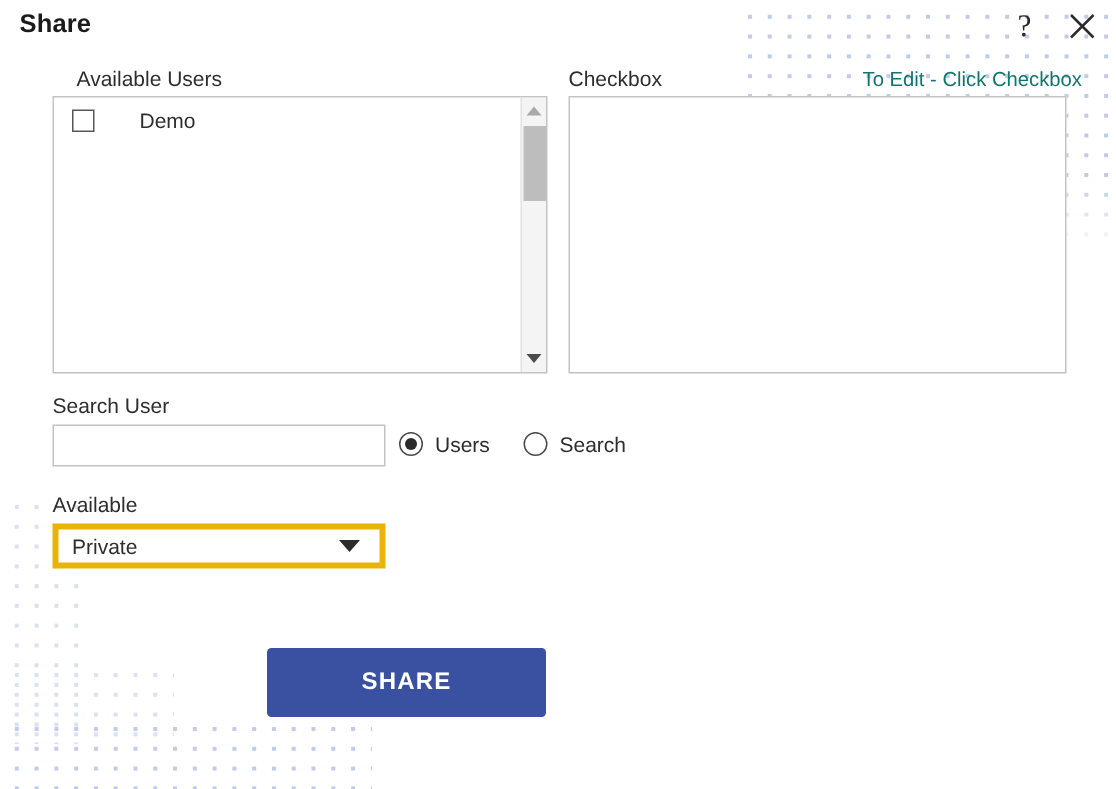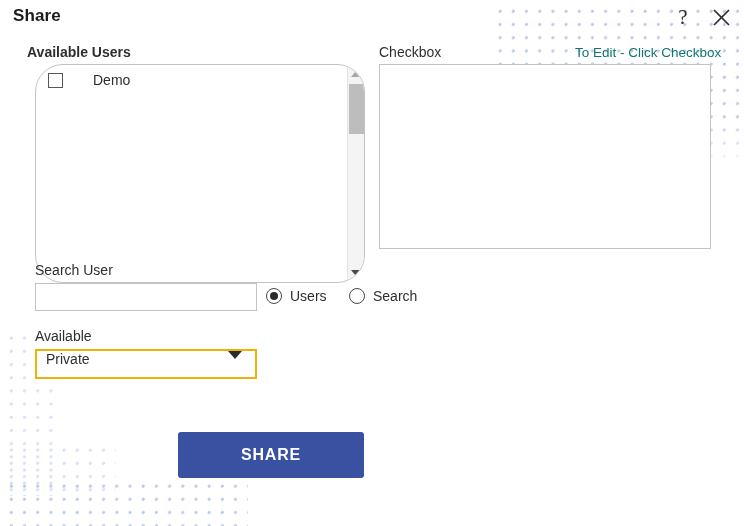--- a/index.html
+++ b/index.html
@@ -96,22 +96,22 @@
   }
 
   
   .listbox {
     position: absolute;
     background: #ffffff;
     border: 1px solid #c3c3c3;
     box-sizing: border-box;
     overflow: hidden;
   }
-  #available-users-label { left: 27px; top: 6px; font-weight: bold; }
-  #available-users-list  { left: 35px; top: 26px; width: 330px; height: 219px; border-radius: 28px; }
+  #available-users-label { left: 51px; top: 6px; }
+  #available-users-list  { left: 35px; top: 26px; width: 330px; height: 185px; }
 
   #selected-label { left: 379px; top: 6px; }
   #selected-list  { left: 379px; top: 26px; width: 332px; height: 185px; }
 
   #edit-hint {
     position: absolute;
     left: 575px; top: 7px;
     font-size: 13.5px;
     color: #0f766e;
     white-space: nowrap;
@@ -217,25 +217,25 @@
     color: #2e2e2e;
     white-space: nowrap;
   }
 
   
   #visibility-label { left: 35px; top: 290px; }
   #visibility-select {
     position: absolute;
     left: 35px; top: 311px;
     width: 222px; height: 30px;
-    border: 2px solid #eab308;
+    border: 4px solid #eab308;
     background: #fff;
     box-sizing: border-box;
     display: flex;
-    align-items: flex-start;
+    align-items: center;
     cursor: pointer;
   }
   #visibility-value {
     margin-left: 9px;
     font-size: 14px;
     color: #2e2e2e;
   }
   #visibility-caret {
     position: absolute;
     right: 13px;

